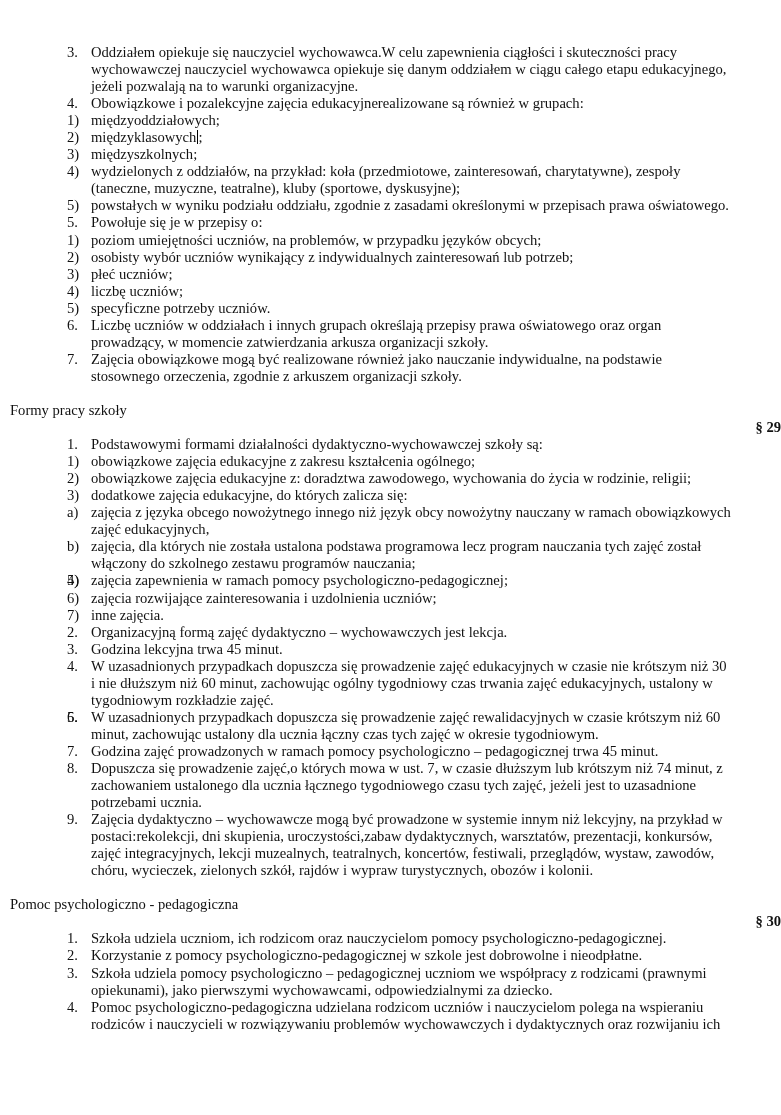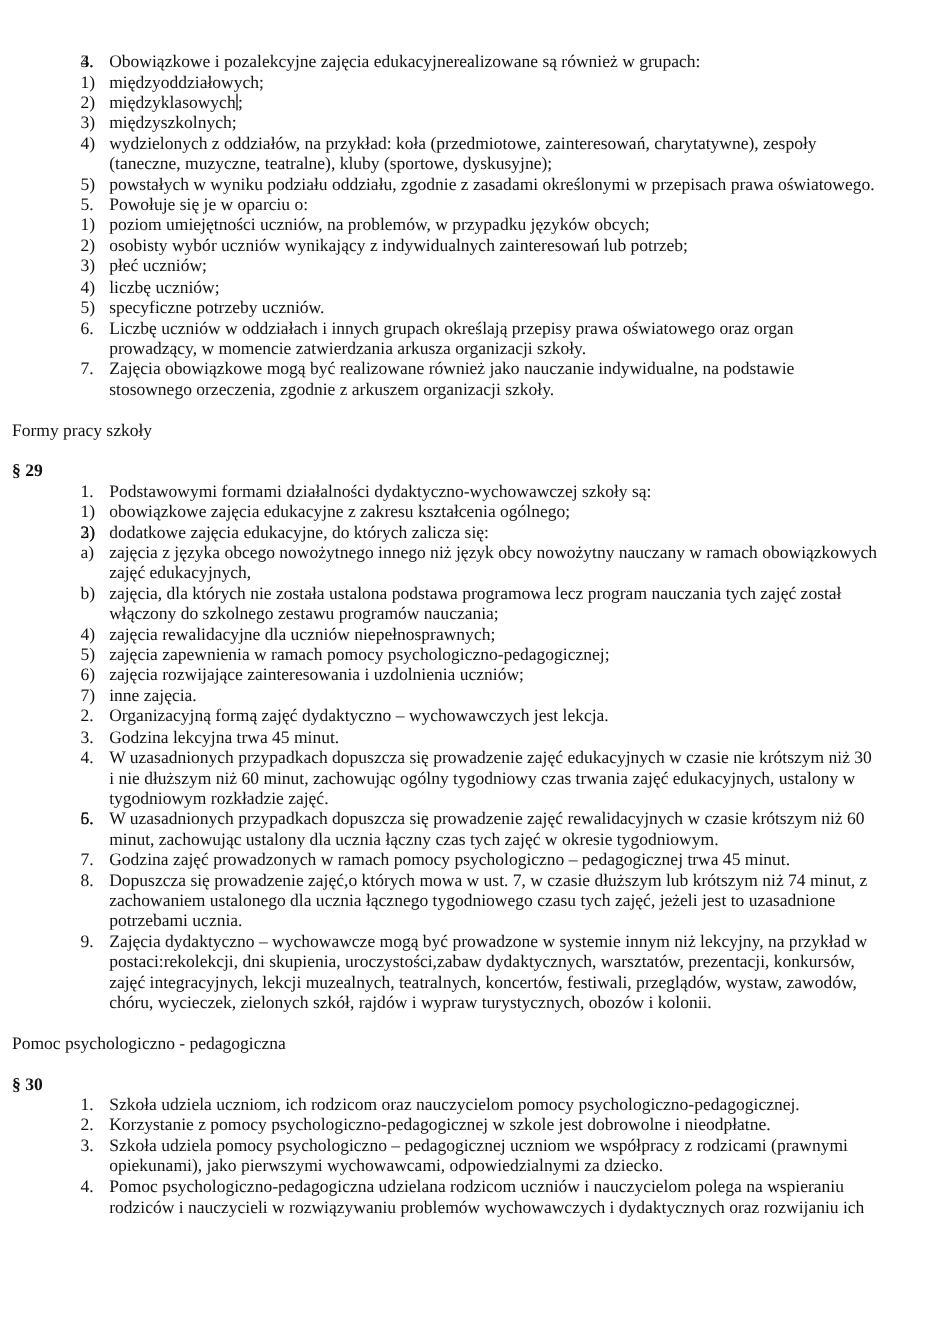--- a/index.html
+++ b/index.html
@@ -6,58 +6,58 @@
   body {
     width:781px; height:1115px; overflow:hidden; position:relative;
     font-family:"Liberation Serif", "DejaVu Serif", serif;
     font-size:14.6px; line-height:17.05px; color:#111;
   }
   .page { position:absolute; left:0; top:44px; width:781px; }
   .item { position:relative; padding-left:91px; padding-right:48px; }
   .num { position:absolute; left:67px; top:0; }
   .blank { height:17.05px; }
   .heading { text-align:left; padding-left:10px; }
-  .para { text-align:left; font-weight:bold; padding-left:10px;margin-top:17px; }
+  .para { text-align:right; font-weight:bold; padding-left:10px; }
   .cursor { display:inline-block; width:1px; height:14px; background:#000; vertical-align:-2px; margin:0 0 0 1px; }
 </style>
 </head>
 <body>
 
 <div class="page">
 
   <div>
-    <div class="item"><span class="num">3.</span></div>
+    <div class="item"><span class="num">3.</span><span>Oddziałem opiekuje się nauczyciel wychowawca.W celu zapewnienia ciągłości i skuteczności pracy wychowawczej nauczyciel wychowawca opiekuje się danym oddziałem w ciągu całego etapu edukacyjnego, jeżeli pozwalają na to warunki organizacyjne.</span></div>
     <div class="item"><span class="num">4.</span><span>Obowiązkowe i pozalekcyjne zajęcia edukacyjnerealizowane są również w grupach:</span></div>
     <div class="item"><span class="num">1)</span><span>międzyoddziałowych;</span></div>
     <div class="item"><span class="num">2)</span><span>międzyklasowych</span><span class="cursor"></span><span>;</span></div>
     <div class="item"><span class="num">3)</span><span>międzyszkolnych;</span></div>
     <div class="item"><span class="num">4)</span><span>wydzielonych z oddziałów, na przykład: koła (przedmiotowe, zainteresowań, charytatywne), zespoły (taneczne, muzyczne, teatralne), kluby (sportowe, dyskusyjne);</span></div>
     <div class="item"><span class="num">5)</span><span>powstałych w wyniku podziału oddziału, zgodnie z zasadami określonymi w przepisach prawa oświatowego.</span></div>
-    <div class="item"><span class="num">5.</span><span>Powołuje się je w oparciu o:</span></div>
+    <div class="item"><span class="num">5.</span><span>Powołuje się je w przepisy o:</span></div>
     <div class="item"><span class="num">1)</span><span>poziom umiejętności uczniów, na problemów, w przypadku języków obcych;</span></div>
     <div class="item"><span class="num">2)</span><span>osobisty wybór uczniów wynikający z indywidualnych zainteresowań lub potrzeb;</span></div>
     <div class="item"><span class="num">3)</span><span>płeć uczniów;</span></div>
     <div class="item"><span class="num">4)</span><span>liczbę uczniów;</span></div>
     <div class="item"><span class="num">5)</span><span>specyficzne potrzeby uczniów.</span></div>
     <div class="item"><span class="num">6.</span><span>Liczbę uczniów w oddziałach i innych grupach określają przepisy prawa oświatowego oraz organ prowadzący, w momencie zatwierdzania arkusza organizacji szkoły.</span></div>
     <div class="item"><span class="num">7.</span><span>Zajęcia obowiązkowe mogą być realizowane również jako nauczanie indywidualne, na podstawie stosownego orzeczenia, zgodnie z arkuszem organizacji szkoły.</span></div>
   </div>
 
   <div class="blank"></div>
   <div class="heading">Formy pracy szkoły</div>
   <div class="para">§ 29</div>
 
   <div>
     <div class="item"><span class="num">1.</span><span>Podstawowymi formami działalności dydaktyczno-wychowawczej szkoły są:</span></div>
     <div class="item"><span class="num">1)</span><span>obowiązkowe zajęcia edukacyjne z zakresu kształcenia ogólnego;</span></div>
-    <div class="item"><span class="num">2)</span></div>
+    <div class="item"><span class="num">2)</span><span>obowiązkowe zajęcia edukacyjne z: doradztwa zawodowego, wychowania do życia w rodzinie, religii;</span></div>
     <div class="item"><span class="num">3)</span><span>dodatkowe zajęcia edukacyjne, do których zalicza się:</span></div>
     <div class="item"><span class="num">a)</span><span>zajęcia z języka obcego nowożytnego innego niż język obcy nowożytny nauczany w ramach obowiązkowych zajęć edukacyjnych,</span></div>
     <div class="item"><span class="num">b)</span><span>zajęcia, dla których nie została ustalona podstawa programowa lecz program nauczania tych zajęć został włączony do szkolnego zestawu programów nauczania;</span></div>
-    <div class="item"><span class="num">4)</span><span>zajęcia rewalidacyjne dla uczniów niepełnosprawnych;</span></div>
+    <div class="item"><span class="num">4)</span></div>
     <div class="item"><span class="num">5)</span><span>zajęcia zapewnienia w ramach pomocy psychologiczno-pedagogicznej;</span></div>
     <div class="item"><span class="num">6)</span><span>zajęcia rozwijające zainteresowania i uzdolnienia uczniów;</span></div>
     <div class="item"><span class="num">7)</span><span>inne zajęcia.</span></div>
     <div class="item"><span class="num">2.</span><span>Organizacyjną formą zajęć dydaktyczno – wychowawczych jest lekcja.</span></div>
     <div class="item"><span class="num">3.</span><span>Godzina lekcyjna trwa 45 minut.</span></div>
     <div class="item"><span class="num">4.</span><span>W uzasadnionych przypadkach dopuszcza się prowadzenie zajęć edukacyjnych w czasie nie krótszym niż 30 i nie dłuższym niż 60 minut, zachowując ogólny tygodniowy czas trwania zajęć edukacyjnych, ustalony w tygodniowym rozkładzie zajęć.</span></div>
     <div class="item"><span class="num">5.</span></div>
     <div class="item"><span class="num">6.</span><span>W uzasadnionych przypadkach dopuszcza się prowadzenie zajęć rewalidacyjnych w czasie krótszym niż 60 minut, zachowując ustalony dla ucznia łączny czas tych zajęć w okresie tygodniowym.</span></div>
     <div class="item"><span class="num">7.</span><span>Godzina zajęć prowadzonych w ramach pomocy psychologiczno – pedagogicznej trwa 45 minut.</span></div>
     <div class="item"><span class="num">8.</span><span>Dopuszcza się prowadzenie zajęć,o których mowa w ust. 7, w czasie dłuższym lub krótszym niż 74 minut, z zachowaniem ustalonego dla ucznia łącznego tygodniowego czasu tych zajęć, jeżeli jest to uzasadnione potrzebami ucznia.</span></div>

